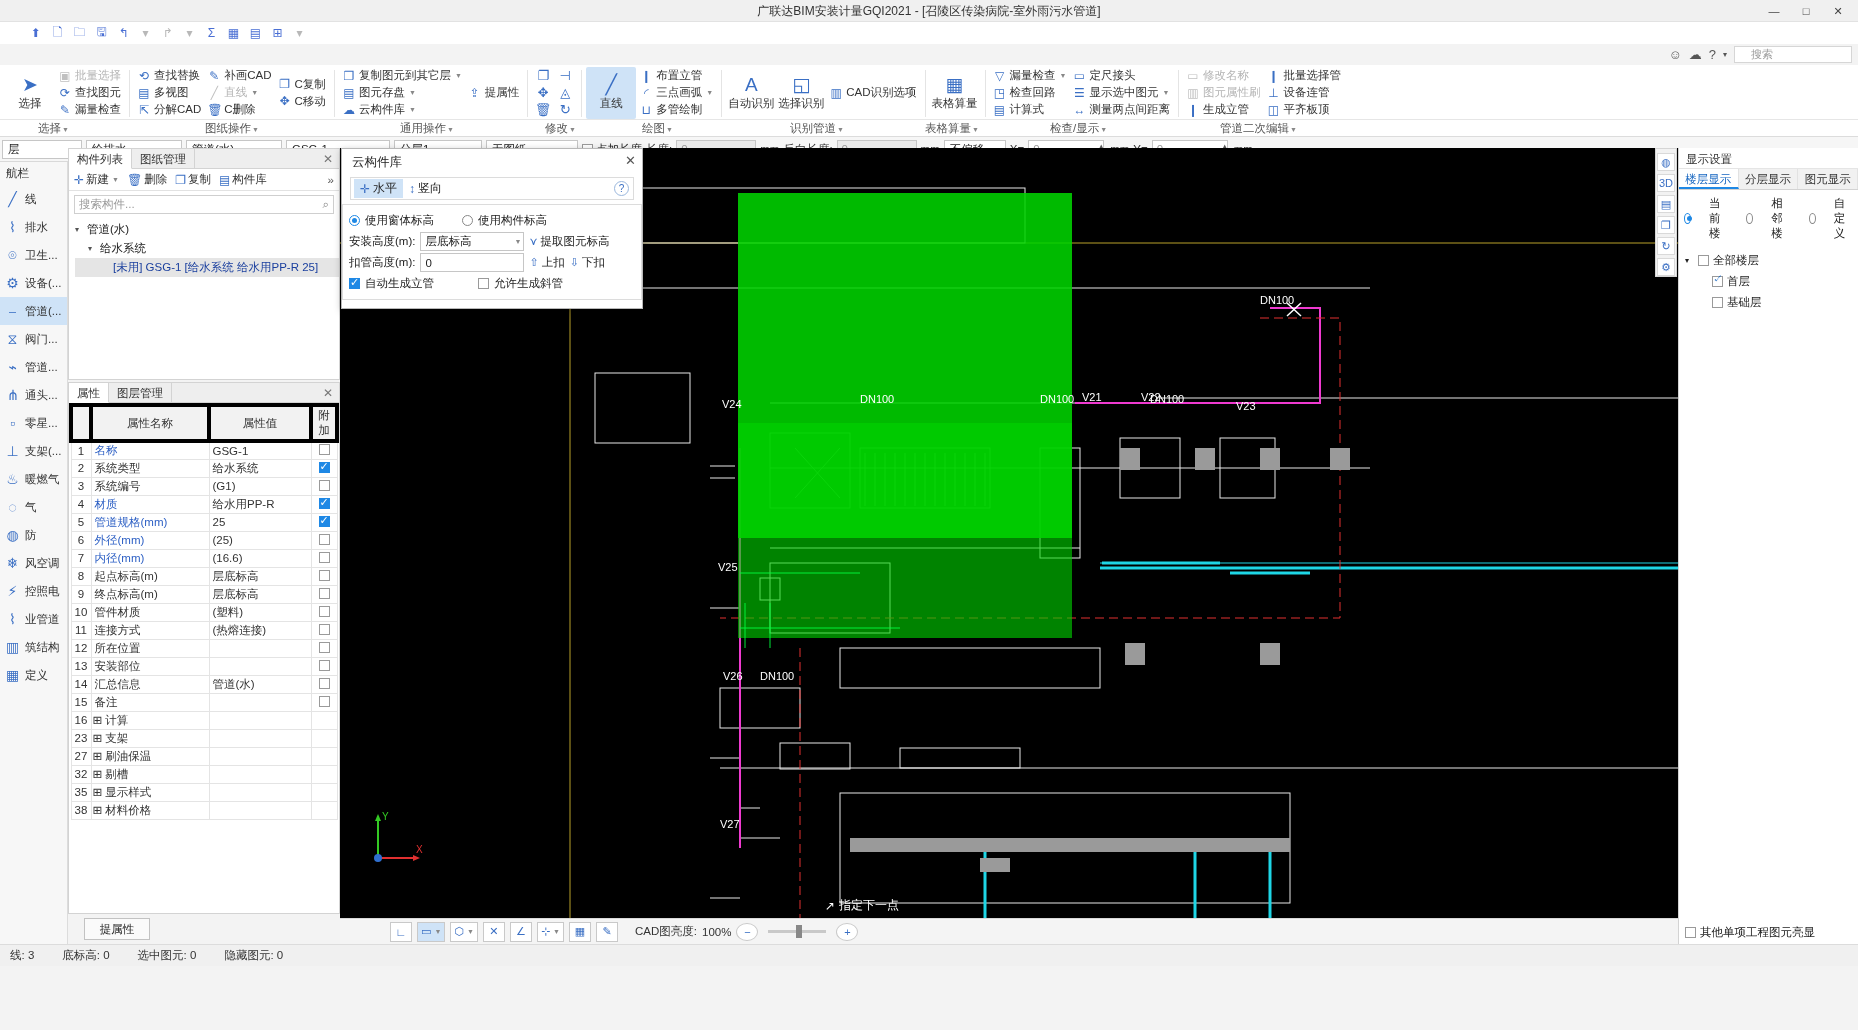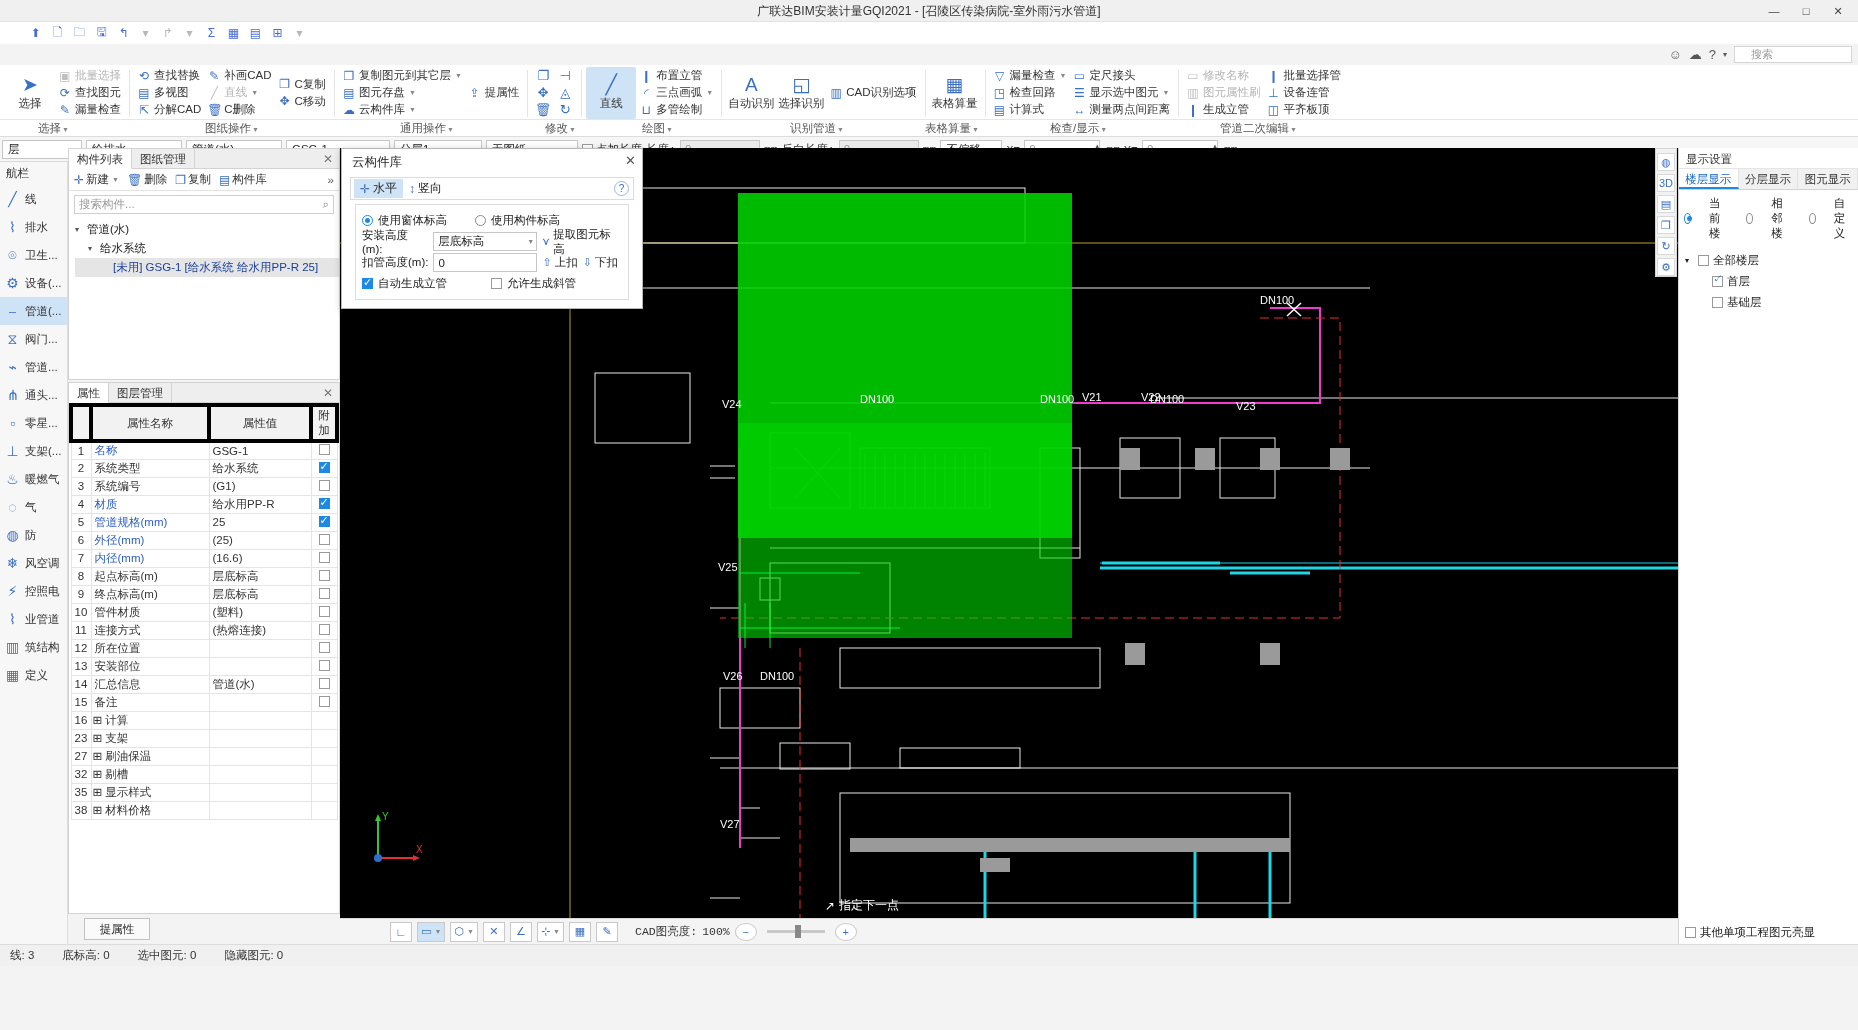--- a/index.html
+++ b/index.html
@@ -119,21 +119,21 @@
   }
   .box.on { background: #1e88e5; border-color: #1e88e5; }
   .box.on::after {
     content: "✓"; position: absolute; left: 0px; top: -3px; color: #fff; font-size: 11px;
   }
   .txtin {
     height: 19px; border: 1px solid #c6c6c6; background: #eaeaea; font-size: 11.5px;
     display: flex; align-items: center; padding: 0 4px; color: #999;
   }
   .txtin.white { background: #fff; }
-  .unit { font-size: 11.5px; color: #333; font-family: Liberation Mono, monospace; }
+  .unit { font-size: 11.5px; color: #333; }
   .spin { display: flex; flex-direction: column; width: 10px; margin-left: -12px; }
   .spin div { font-size: 6px; line-height: 6px; color: #555; text-align: center; }
 
   
   .leftnav {
     position: absolute; left: 0; top: 162px; width: 68px; bottom: 22px;
     background: #f7f7f7; border-right: 1px solid #dcdcdc;
   }
   .leftnav .lnhdr { font-size: 11.5px; color: #333; padding: 4px 6px; }
   .lnitem {
@@ -215,21 +215,21 @@
   .dlg-seg {
     margin: 4px 8px 0 8px; height: 23px; border: 1px solid #dcdcdc; display: flex; align-items: center;
     padding: 0 3px; position: relative;
   }
   .segbtn { display: flex; align-items: center; gap: 3px; padding: 1px 6px; font-size: 12px; color: #222; }
   .segbtn.on { background: #cfe3f7; }
   .segbtn .ic { color: #3a6fc4; font-size: 12px; }
   .dlg-help { position: absolute; right: 4px; top: 3px; width: 15px; height: 15px;
     border: 1px solid #9ab7dd; border-radius: 50%; color: #3a6fc4; font-size: 10px;
     display: flex; align-items: center; justify-content: center; }
-  .dlg-body { margin: 4px 13px; border: 1px solid #dcdcdc; padding: 5px 6px; height: 96px; }
+  .dlg-body { margin: 4px 0; border: 1px solid #dcdcdc; padding: 5px 6px; height: 96px; }
   .dlg-row { display: flex; align-items: center; height: 21px; gap: 5px; font-size: 11.5px; }
   .radio {
     width: 11px; height: 11px; border: 1px solid #888; border-radius: 50%; display: inline-block;
     position: relative; background: #fff;
   }
   .radio.on { border-color: #1e88e5; }
   .radio.on::after {
     content: ""; position: absolute; left: 2px; top: 2px; width: 5px; height: 5px;
     border-radius: 50%; background: #1e88e5;
   }

